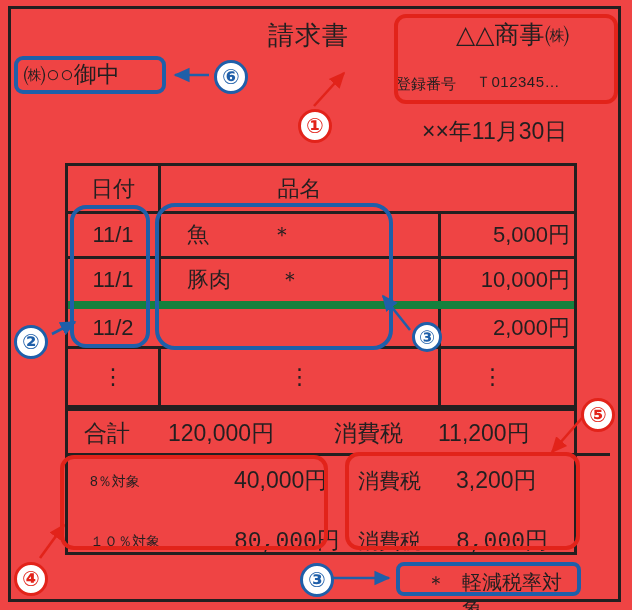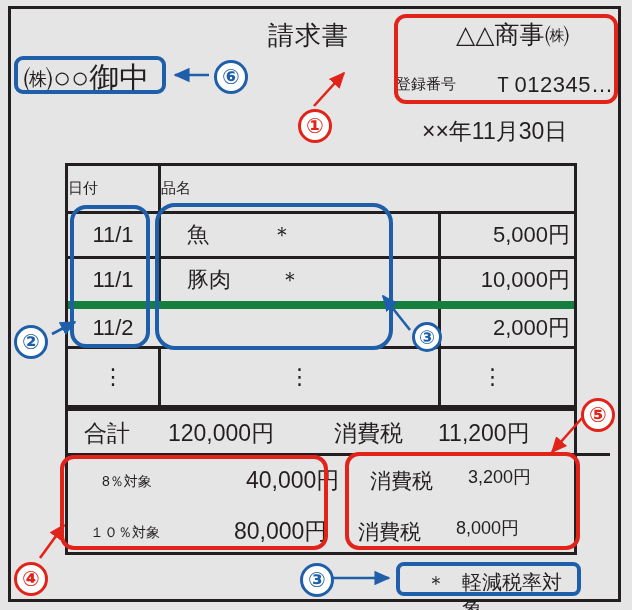--- a/index.html
+++ b/index.html
@@ -3,39 +3,39 @@
 <meta charset="utf-8">
 <style>
   html,body{margin:0;padding:0;background:#ffffff;}
   body{
     font-family:"Liberation Sans","DejaVu Sans",sans-serif;
     -webkit-font-smoothing:antialiased;
   }
   #root{
     position:relative;
     width:632px;height:610px;
-    background:#e5e5e5;
+    background:#ef4444;
     overflow:hidden;
   }
   
   .outer-frame{
     position:absolute;
     left:8px;top:6px;
     width:613px;height:596px;
     border:3px solid #231f20;
     box-sizing:border-box;
   }
   
   .txt{position:absolute;white-space:nowrap;color:#231f20;line-height:1;}
 
   .doc-title{left:268px;top:22px;font-size:26px;letter-spacing:1px;}
   .issuer-name{left:456px;top:22px;font-size:25px;letter-spacing:0px;}
   .reg-label{left:396px;top:76px;font-size:15px;}
-  .reg-value{left:492px;top:74px;font-size:22px;letter-spacing:0.5px;}
-  .client-name{left:23px;top:63px;font-size:30px;text-decoration:underline;}
+  .reg-value{left:476px;top:74px;font-size:15px;letter-spacing:0.5px;}
+  .client-name{left:23px;top:63px;font-size:23px;}
   .period-line{left:24px;top:120px;font-size:23px;}
   .issue-date{left:422px;top:120px;font-size:23px;}
 
   
   .inv-table{
     position:absolute;
     left:65px;top:163px;
     width:512px;height:245px;
     border:3px solid #231f20;
     box-sizing:border-box;
@@ -50,21 +50,21 @@
   .r3{top:135px;height:45px;border-top:8px solid #15803d;}
   .r4{top:180px;height:59px;border-top:3px solid #231f20;}
 
   .cell{position:absolute;top:0;height:100%;box-sizing:border-box;
         display:flex;align-items:center;color:#231f20;}
   .c-date{left:0;width:90px;justify-content:center;}
   .c-item{left:90px;width:280px;border-left:3px solid #231f20;}
   .c-amt {left:370px;width:142px;border-left:3px solid #231f20;
           justify-content:flex-end;padding-right:10px;}
 
-  .hdr-txt{font-size:15px;width:100%;justify-content:center;}
+  .hdr-txt{font-size:22px;width:100%;text-align:center;justify-content:center;}
   .c-item.hdr{justify-content:center;}
   .c-amt.hdr{justify-content:center;padding-right:0;}
   .cellv{font-size:22px;}
   .c-item .cellv{padding-left:26px;}
   .dots{font-size:22px;letter-spacing:0;line-height:0.55;text-align:center;width:100%;
         display:block;}
   .c-item .dots,.c-amt .dots{padding-left:0;}
   .c-amt.dotcell{justify-content:center;padding-right:36px;}
   .c-item.dotcell{justify-content:center;padding-left:0;}
 
@@ -82,26 +82,26 @@
            display:flex;align-items:center;color:#231f20;}
   .tot-main{top:0;padding-left:36px;}
   .tot-main .lbl{position:absolute;left:16px;font-size:23px;}
   .tot-main .val{position:absolute;left:100px;font-size:23px;}
   .tot-main .lbl2{position:absolute;left:266px;font-size:23px;}
   .tot-main .val2{position:absolute;left:370px;font-size:23px;}
   .tot-main .divider{position:absolute;left:0;bottom:0;width:100%;
                      height:0;border-bottom:3px solid #231f20;}
 
   .sub-row{position:absolute;height:48px;width:100%;display:block;}
-  .sub8 {top:48px;margin-left:12px;}
-  .sub10{top:99px;}
+  .sub8 {top:48px;}
+  .sub10{top:108px;font-family:Liberation Mono, monospace;}
   .sub-row .rate{position:absolute;left:22px;top:14px;font-size:14px;color:#231f20;}
   .sub-row .base{position:absolute;left:166px;top:6px;font-size:23px;color:#231f20;}
   .sub-row .taxlbl{position:absolute;left:290px;top:8px;font-size:21px;color:#231f20;}
-  .sub-row .taxval{position:absolute;left:388px;top:6px;font-size:18px;color:#231f20;}
+  .sub-row .taxval{position:absolute;left:388px;top:6px;font-size:23px;color:#231f20;}
 
   
   .note-box{
     position:absolute;left:396px;top:562px;
     width:185px;height:34px;
     border:4px solid #1f5fa9;border-radius:8px;
     box-sizing:border-box;
     display:flex;align-items:center;color:#231f20;
   }
   .note-box .nstar{position:absolute;left:26px;font-size:20px;top:4px;}

